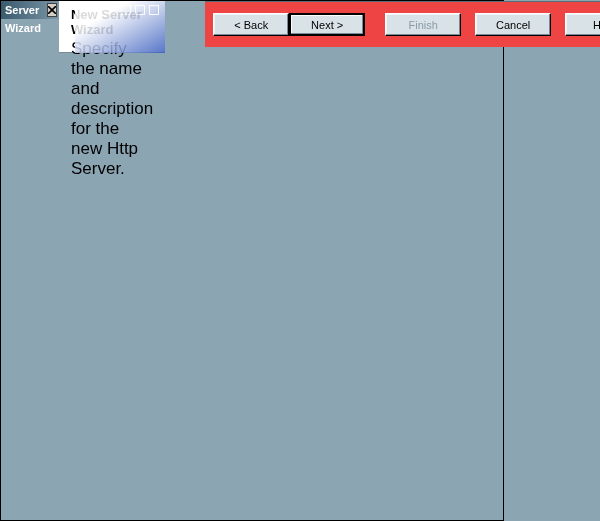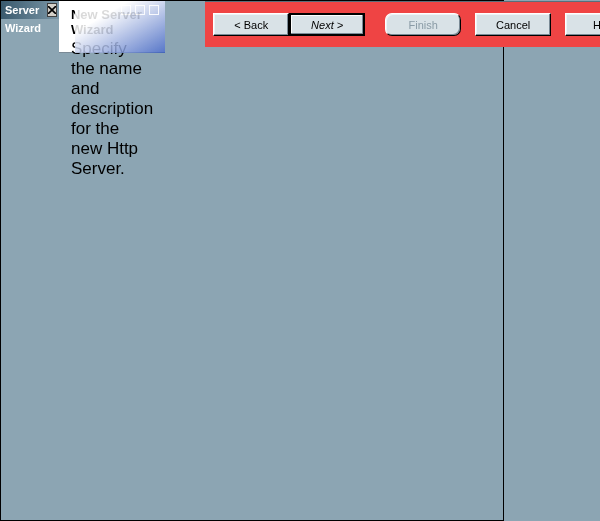--- a/index.html
+++ b/index.html
@@ -140,26 +140,24 @@
       border-top-color: #fff;
       border-left-color: #fff;
       box-shadow: inset -1px -1px 0 #7a8a96, inset 1px 1px 0 #eef3f6;
       font-family: inherit;
       font-size: 11px;
       cursor: pointer;
     }
     .btn.default {
       border: 2px solid #000;
       box-shadow: inset -1px -1px 0 #7a8a96, inset 1px 1px 0 #fff;
-      font-style: italic;
     }
     .btn:disabled {
       color: #8a9ba6;
       cursor: default;
-      border-radius: 7px;
     }
   </style>
 </head>
 <body>
 
 <div class="window">
 
   <div class="titlebar">
     <span class="titlebar-title">New Server Wizard</span>
     <div class="titlebar-close">

